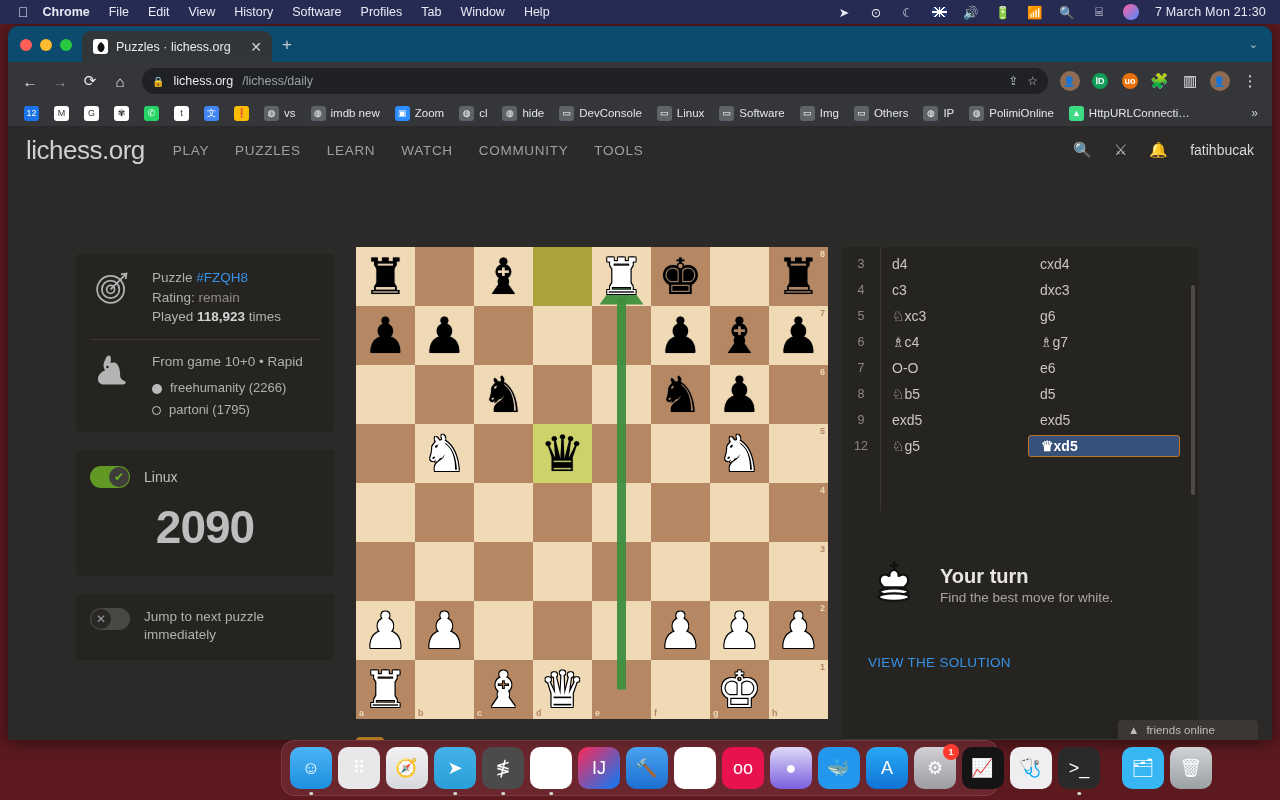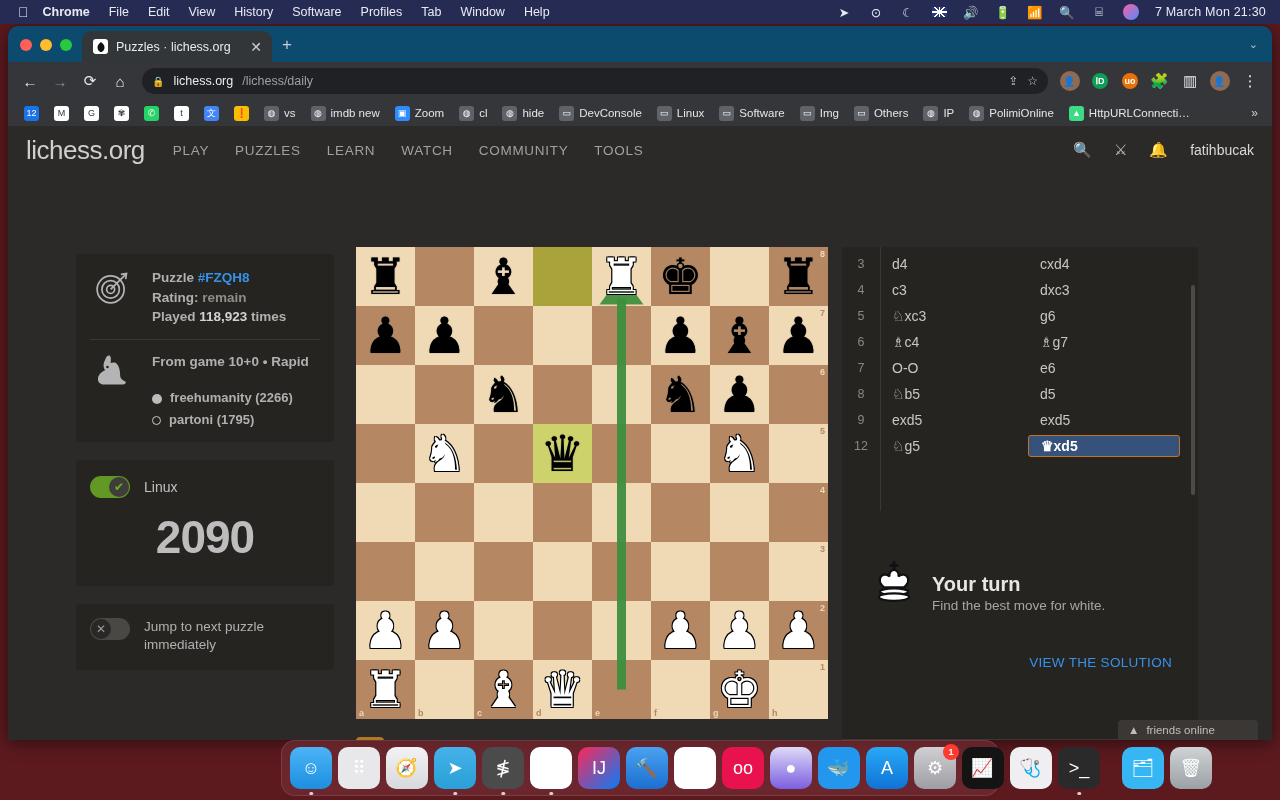--- a/index.html
+++ b/index.html
@@ -93,28 +93,28 @@
   #site-header .hright { margin-left:auto; display:flex; align-items:center; gap:22px; color:#b8b8b8; }
   #site-header .hright .hi { font-size:15px; }
   #username { font-size:14px; color:#d8d8d8; }
 
   #content { position:relative; height:566px; }
 
   
   #side { position:absolute; left:68px; top:80px; width:258px; }
   .card { background:#262421; border-radius:4px; margin-bottom:18px; }
 
-  .infobox { padding:14px 14px 12px 14px;font-weight:bold; }
+  .infobox { padding:14px 14px 12px 14px; }
   .inforow { display:flex; gap:16px; align-items:flex-start; }
   .inforow + .inforow { border-top:1px solid #3a3734; margin-top:12px; padding-top:12px; }
   .iconbox { width:46px; flex:0 0 46px; display:flex; align-items:center; justify-content:center; color:#b4b4b4; }
   .infotext { font-size:13.5px; color:#b0b0b0; line-height:1.45; }
   .infotext .lnk { color:#3692e7; }
   .infotext b { color:#d3d3d3; }
-  .players { margin-top:18px; }
+  .players { margin-top:8px; }
   .prow { display:flex; align-items:center; gap:8px; font-size:13px; color:#b0b0b0; margin-top:3px; }
   .dotw { width:9px;height:9px;border-radius:50%;border:1.5px solid #c9c9c9;background:transparent;}
   .dotb { width:10px;height:10px;border-radius:50%;background:#bbb;}
 
   .ratedcard { padding:16px 14px 22px 14px; text-align:center; }
   .ratedtop { display:flex; align-items:center; gap:14px; }
   .switch { width:40px;height:22px;border-radius:11px;background:#629924;position:relative;flex:0 0 auto;}
   .switch .knob { position:absolute; right:1px; top:1px; width:20px;height:20px;border-radius:50%;
                   background:#3e3d3a; display:flex;align-items:center;justify-content:center;
                   color:#6ab024; font-size:12px; }
@@ -158,24 +158,24 @@
   .mcell.w { width:148px; }
   .mcell.bm2 { width:152px; }
   .mcell.active {
     background:#37527a; border:1px solid #c2732a; border-radius:3px;
     color:#fff; font-weight:bold; padding:2px 0 2px 12px; margin-left:0;
   }
   .mline { position:absolute; left:38px; top:0; bottom:0; width:1px; background:#3a3734; }
   .mscroll { position:absolute; right:3px; top:38px; width:4px; height:210px; background:#4e4b47; border-radius:2px; }
 
   #feedback { flex:1; padding:46px 26px 0 26px; }
-  .fbrow { display:flex; align-items:flex-end; gap:12px; }
+  .fbrow { display:flex; align-items:center; gap:20px; }
   .fbtitle { font-size:20px; font-weight:bold; color:#e8e6e3; }
   .fbsub { font-size:13.5px; color:#a8a5a1; margin-top:2px; }
-  .fblink { text-align:right; color:#3692e7; font-size:13.5px; letter-spacing:.3px; margin-top:42px; }
+  .fblink { text-align:left; color:#3692e7; font-size:13.5px; letter-spacing:.3px; margin-top:42px; }
   #controls { height:48px; border-top:1px solid #3a3734; display:flex; align-items:center;
               justify-content:space-around; color:#9b9894; }
 
   
   #friends {
     position:absolute; right:14px; bottom:0; width:140px; height:20px; background:#3a3734;
     border-radius:4px 4px 0 0; display:flex; align-items:center; gap:7px;
     padding:0 10px; color:#c0bdb9; font-size:11.5px;
   }
 

